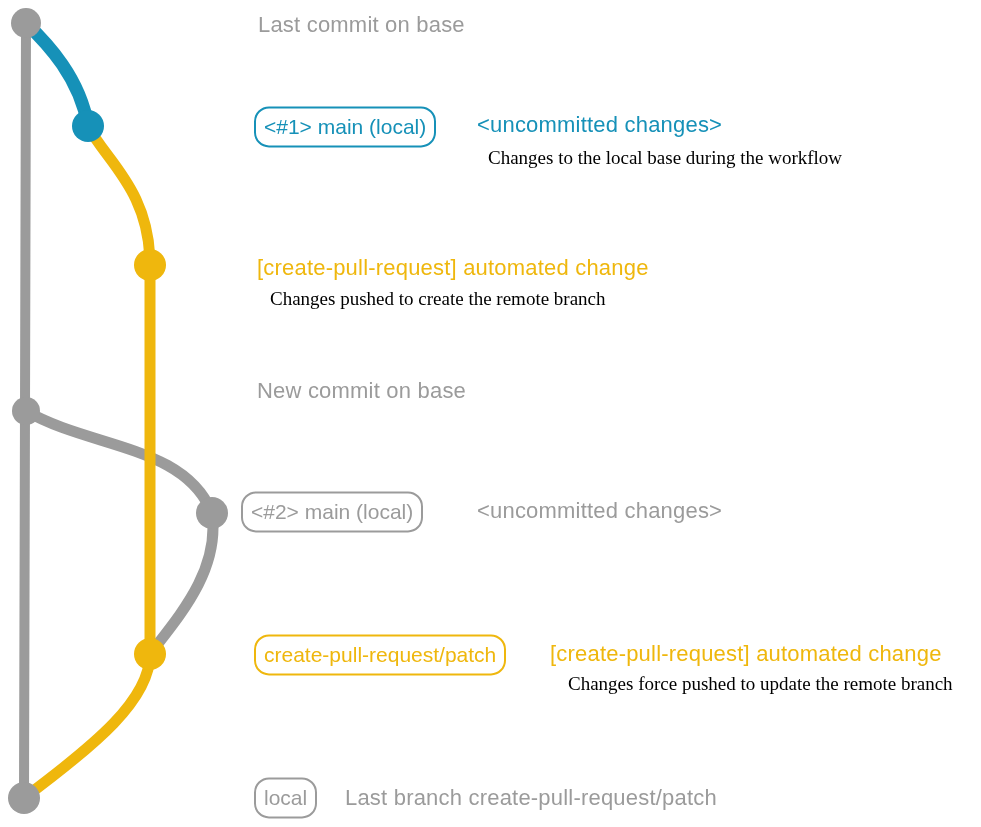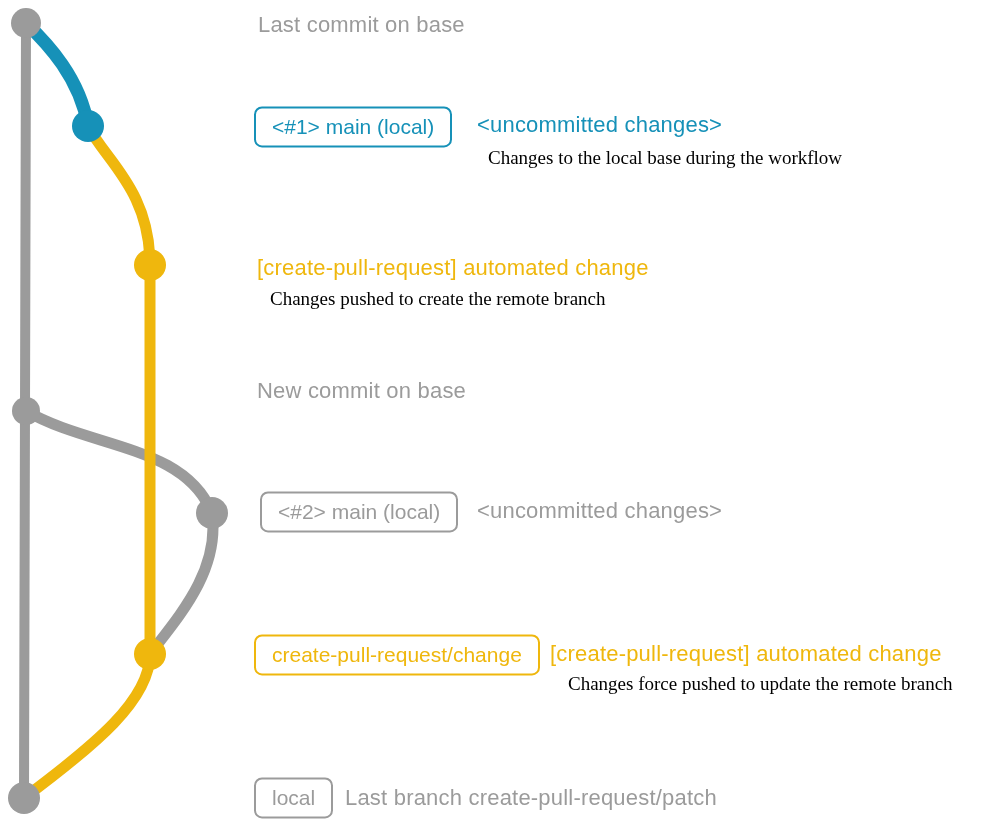--- a/index.html
+++ b/index.html
@@ -18,21 +18,21 @@
   .fill-gray{fill:var(--gray);}
   .fill-teal{fill:var(--teal);}
   .fill-yellow{fill:var(--yellow);}
 
   .abs{position:absolute; transform:translateY(-50%); white-space:nowrap;}
   .lbl{font-size:22px; letter-spacing:0.2px;}
   .gray-t{color:var(--gray);}
   .teal-t{color:var(--teal);}
   .yellow-t{color:var(--yellow);}
   .badge{
-    display:inline-block; padding:6px 16px; border-radius:8px;
+    display:inline-block; padding:6px 8px; border-radius:15px;
     border:2.5px solid; font-size:21px; line-height:1.2; background:var(--bg);
   }
   .badge.teal-b{border-color:var(--teal); color:var(--teal);}
   .badge.gray-b{border-color:var(--gray); color:var(--gray);}
   .badge.yellow-b{border-color:var(--yellow); color:var(--yellow);}
   .note{
     font-family:"Liberation Serif", serif; font-size:19px; color:var(--ink);text-align:right;
   }
 </style>
 </head>
@@ -67,27 +67,27 @@
     <span class="badge teal-b">&lt;#1&gt; main (local)</span>
   </div>
   <div class="abs lbl teal-t" style="left:477px; top:125px">&lt;uncommitted changes&gt;</div>
   <div class="abs note" style="left:488px; top:158px">Changes to the local base during the workflow</div>
 
   <div class="abs lbl yellow-t" style="left:257px; top:268px">[create-pull-request] automated change</div>
   <div class="abs note" style="left:270px; top:299px">Changes pushed to create the remote branch</div>
 
   <div class="abs lbl gray-t" style="left:257px; top:391px">New commit on base</div>
 
-  <div class="abs" style="left:260px; top:512px">
+  <div class="abs" style="left:241px; top:512px">
     <span class="badge gray-b">&lt;#2&gt; main (local)</span>
   </div>
   <div class="abs lbl gray-t" style="left:477px; top:511px">&lt;uncommitted changes&gt;</div>
 
   <div class="abs" style="left:254px; top:655px">
-    <span class="badge yellow-b">create-pull-request/change</span>
+    <span class="badge yellow-b">create-pull-request/patch</span>
   </div>
   <div class="abs lbl yellow-t" style="left:550px; top:654px">[create-pull-request] automated change</div>
   <div class="abs note" style="left:568px; top:684px">Changes force pushed to update the remote branch</div>
 
   <div class="abs" style="left:254px; top:798px">
     <span class="badge gray-b">local</span>
   </div>
   <div class="abs lbl gray-t" style="left:345px; top:798px">Last branch create-pull-request/patch</div>
 
 </div>

